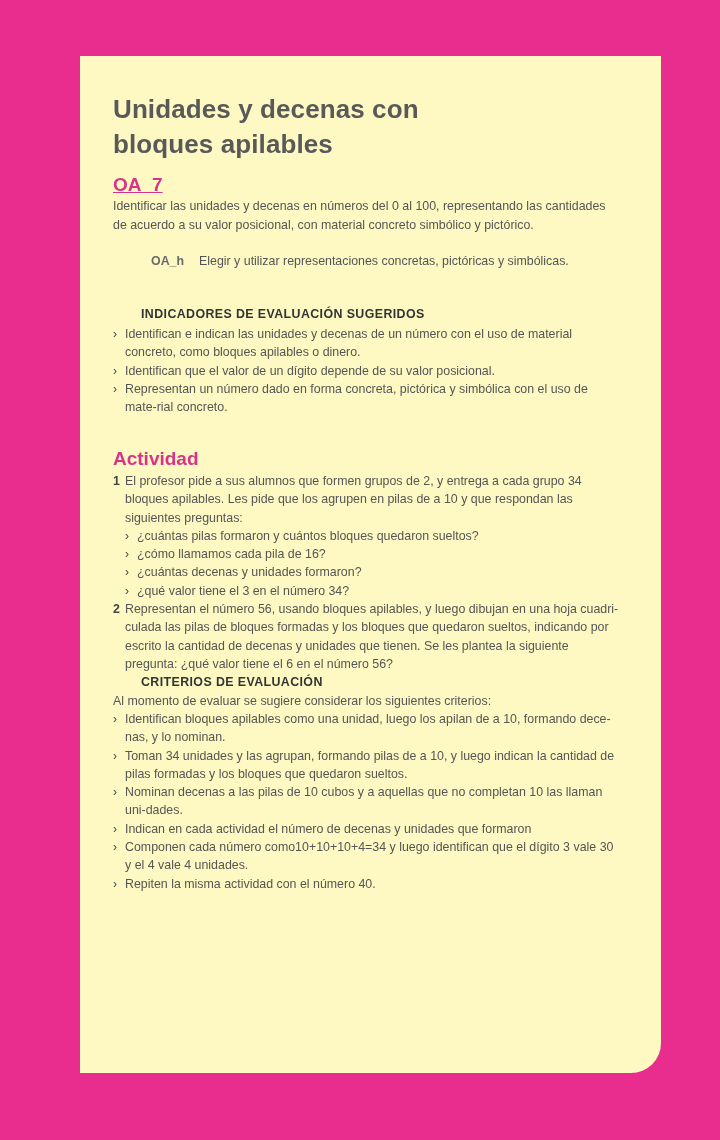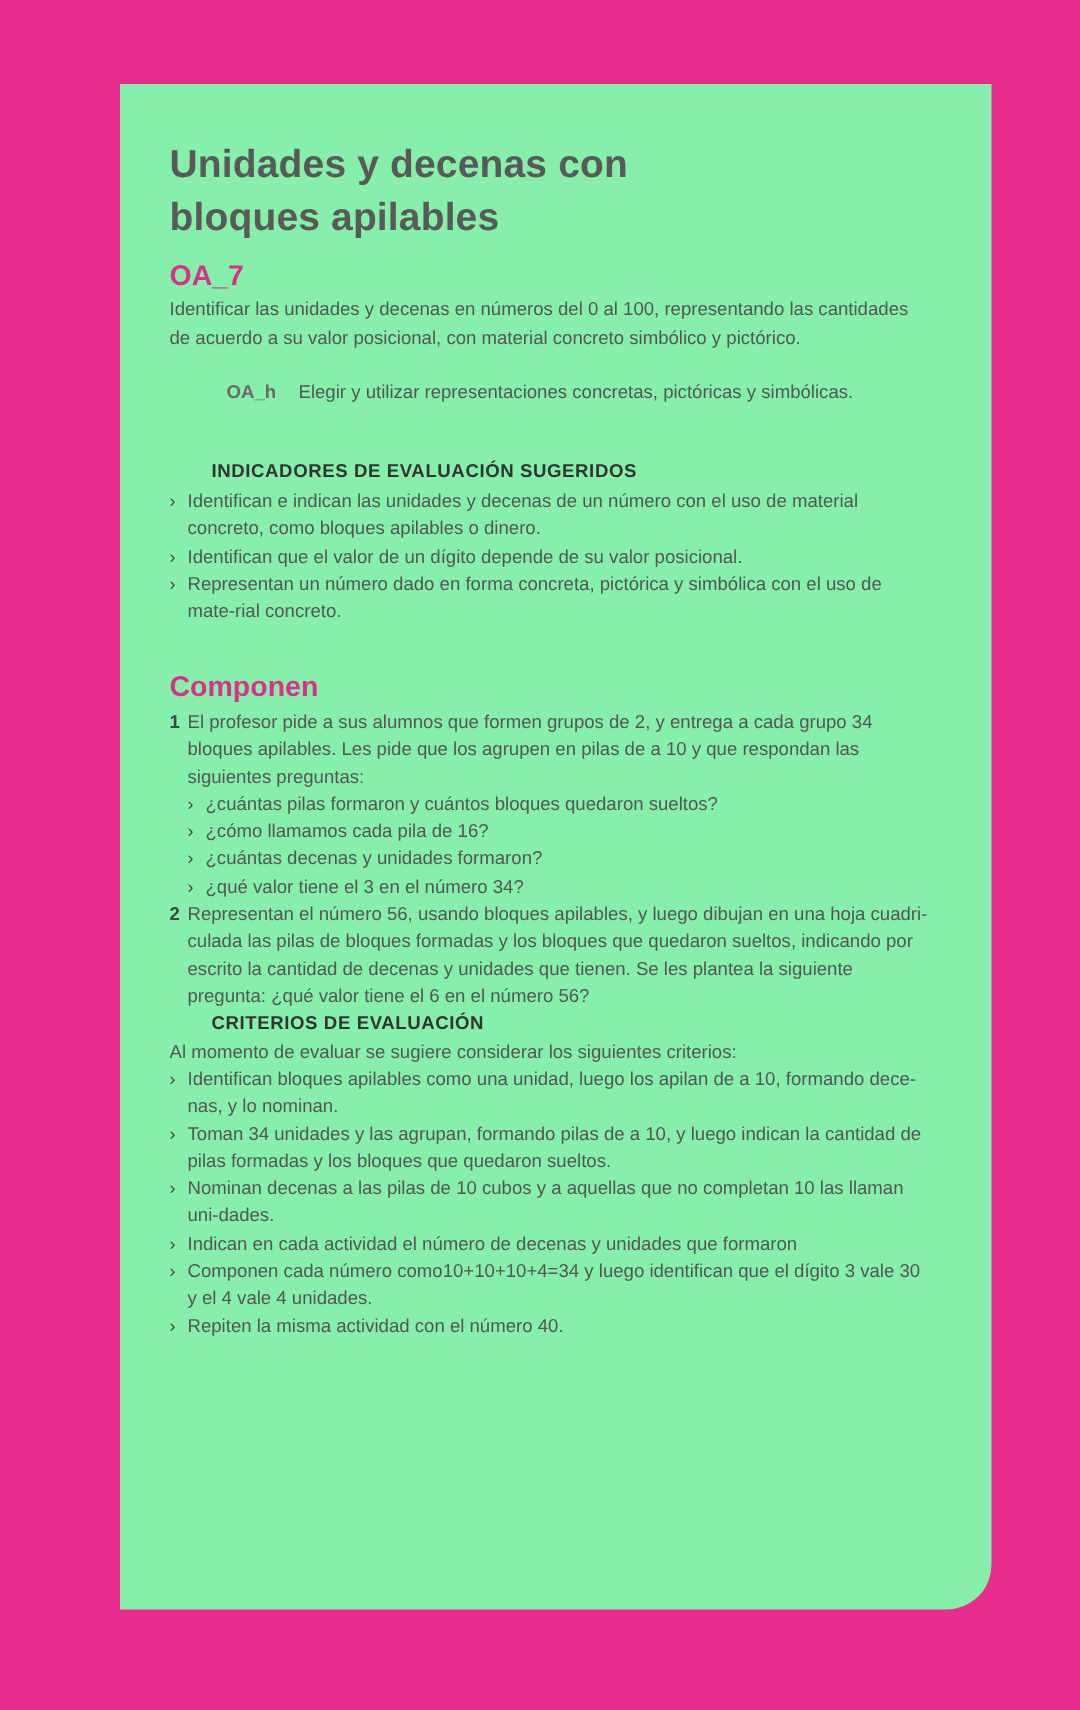--- a/index.html
+++ b/index.html
@@ -7,21 +7,21 @@
     width: 720px; height: 1140px;
     background: #e82d8e;
     position: relative;
     overflow: hidden;
     font-family: "Liberation Sans", sans-serif;
   }
   .card {
     position: absolute;
     left: 80px; top: 56px;
     width: 581px; height: 1017px;
-    background: #86efac;
+    background: #fef9c3;
     border-bottom-right-radius: 30px;
   }
   .content {
     position: absolute;
     left: 33px; top: 0; right: 40px;
     color: #555555;
   }
   .title {
     position: absolute;
     left: 0; top: 36px;
@@ -92,38 +92,38 @@
 <body>
 
 <div class="card">
   <div class="content">
 
     <h1 class="title">
       <span>Unidades y decenas con</span>
       <span>bloques apilables</span>
     </h1>
 
-    <h2 class="oa-head" style="top:118px;">OA_7</h2>
+    <h2 class="oa-head" style="top:118px;text-decoration:underline;">OA_7</h2>
     <p class="para" style="top:141px;">Identificar las unidades y decenas en números del 0 al 100, representando las cantidades de acuerdo a su valor posicional, con material concreto simbólico y pictórico.</p>
 
     <div class="para" style="top:196px;">
       <div class="oa-row">
         <span class="oa-code">OA_h</span>
         <span>Elegir y utilizar representaciones concretas, pictóricas y simbólicas.</span>
       </div>
     </div>
 
     <h3 class="section-head" style="top:251px;">INDICADORES DE EVALUACIÓN SUGERIDOS</h3>
     <ul class="bullets" style="top:269px;">
       <li><span class="chev">›</span><span>Identifican e indican las unidades y decenas de un número con el uso de material concreto, como bloques apilables o dinero.</span></li>
       <li><span class="chev">›</span><span>Identifican que el valor de un dígito depende de su valor posicional.</span></li>
       <li><span class="chev">›</span><span>Representan un número dado en forma concreta, pictórica y simbólica con el uso de mate-rial concreto.</span></li>
     </ul>
 
-    <h2 class="act-head">Componen</h2>
+    <h2 class="act-head">Actividad</h2>
     <div class="para" style="top:416px;">
       <div class="num-item">
         <span class="num">1</span>
         <span>El profesor pide a sus alumnos que formen grupos de 2, y entrega a cada grupo 34 bloques apilables. Les pide que los agrupen en pilas de a 10 y que respondan las siguientes preguntas:</span>
       </div>
       <ul class="sub-bullets">
         <li><span class="chev">›</span><span>¿cuántas pilas formaron y cuántos bloques quedaron sueltos?</span></li>
         <li><span class="chev">›</span><span>¿cómo llamamos cada pila de 16?</span></li>
         <li><span class="chev">›</span><span>¿cuántas decenas y unidades formaron?</span></li>
         <li><span class="chev">›</span><span>¿qué valor tiene el 3 en el número 34?</span></li>

